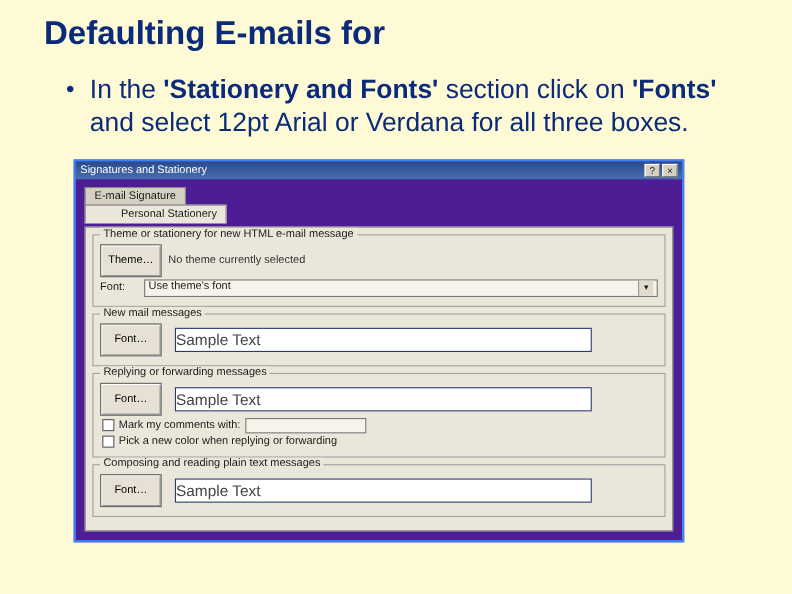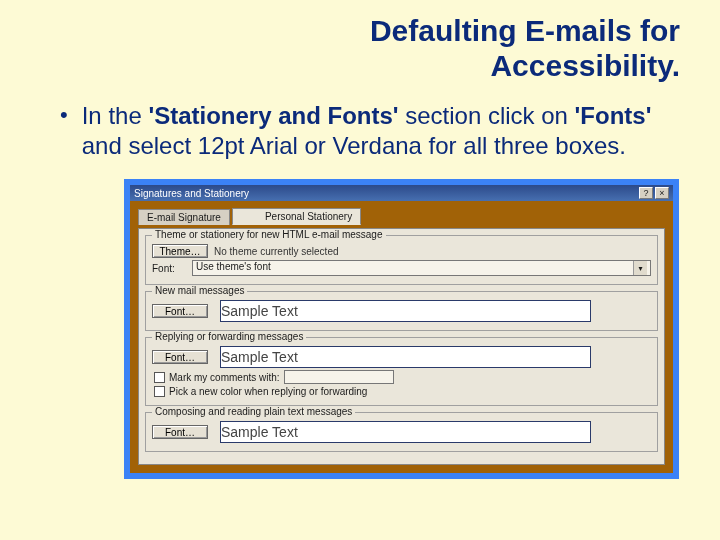--- a/index.html
+++ b/index.html
@@ -8,21 +8,21 @@
     width: 720px;
     height: 540px;
     background: #fdfad5;
     font-family: Arial, sans-serif;
     overflow: hidden;
   }
   .slide {
     padding: 14px 40px 0 40px;
   }
   .title {
-    text-align: right;
+    text-align: left;
     color: #0b2a7a;
     font-weight: bold;
     font-size: 30px;
     line-height: 1.15;
     margin: 0 0 18px 0;
   }
   .bullet {
     color: #0b2a7a;
     font-size: 24px;
     line-height: 1.25;
@@ -31,24 +31,24 @@
   }
   .bullet .dot {
     margin-right: 14px;
     font-size: 22px;
     line-height: 1.3;
   }
   .bullet .txt b { font-weight: bold; }
 
   
   .dialog {
-    margin-left: 84px;
+    margin-left: 27px;
     width: 555px;
-    background: #a16207;
-    border: 6px solid #3b82f6;
+    background: #4c1d95;
+    border: 2px solid #3b82f6;
     font-family: Tahoma, Arial, sans-serif;
     font-size: 10px;
     color: #1a1a1a;
   }
   .titlebar {
     background: linear-gradient(#2c4a8a, #476fb0);
     color: #fff;
     display: flex;
     align-items: center;
     justify-content: space-between;
@@ -63,21 +63,21 @@
     border: 1px solid #fff;
     border-right-color: #7a7a7a;
     border-bottom-color: #7a7a7a;
     font-size: 9px;
     line-height: 10px;
     text-align: center;
     color: #222;
     cursor: pointer;
   }
   .dlgbody { padding: 6px 8px 8px 8px; }
-  .tabs { display: flex; align-items: center; margin-bottom: 4px; }
+  .tabs { display: flex; align-items: flex-start; margin-bottom: 4px; flex-direction: column; }
   .tab {
     padding: 2px 8px;
     border: 1px solid #888;
     border-bottom: none;
     font-size: 10px;
     margin-right: 2px;
     position: relative;
     top: 1px;
     cursor: pointer;
   }
@@ -103,21 +103,21 @@
     position: absolute;
     top: -7px; left: 6px;
     background: #eae6da;
     padding: 0 3px;
     font-size: 10px;
   }
   .row { display: flex; align-items: center; gap: 6px; margin: 2px 0; }
   .lbl { font-size: 10px; min-width: 34px; }
   .btn {
     min-width: 56px;
-    height: 14px;
+    height: 30px;
     border: 1px solid #666;
     background: #e6e1d4;
     font-size: 10px;
     padding: 0 2px;
     box-shadow: inset 1px 1px 0 #fff, inset -1px -1px 0 #9a9a9a;
     cursor: pointer;
   }
   .note { font-size: 10px; color: #333; }
   .select,
   .input {
@@ -160,21 +160,20 @@
     background: #f6f3ea;
     font-size: 10px;
   }
 </style>
 </head>
 <body>
 
 <div class="slide">
   <h1 class="title">
     <span>Defaulting E-mails for</span><br>
-    <span>Accessibility.</span>
   </h1>
 
   <div class="bullet">
     <span class="dot">•</span>
     <span class="txt">
       <span>In the </span><b>'Stationery and Fonts'</b><span> section click on </span><b>'Fonts'</b><span> and select 12pt Arial or Verdana for all three boxes.</span>
     </span>
   </div>
 
   <div class="dialog">

